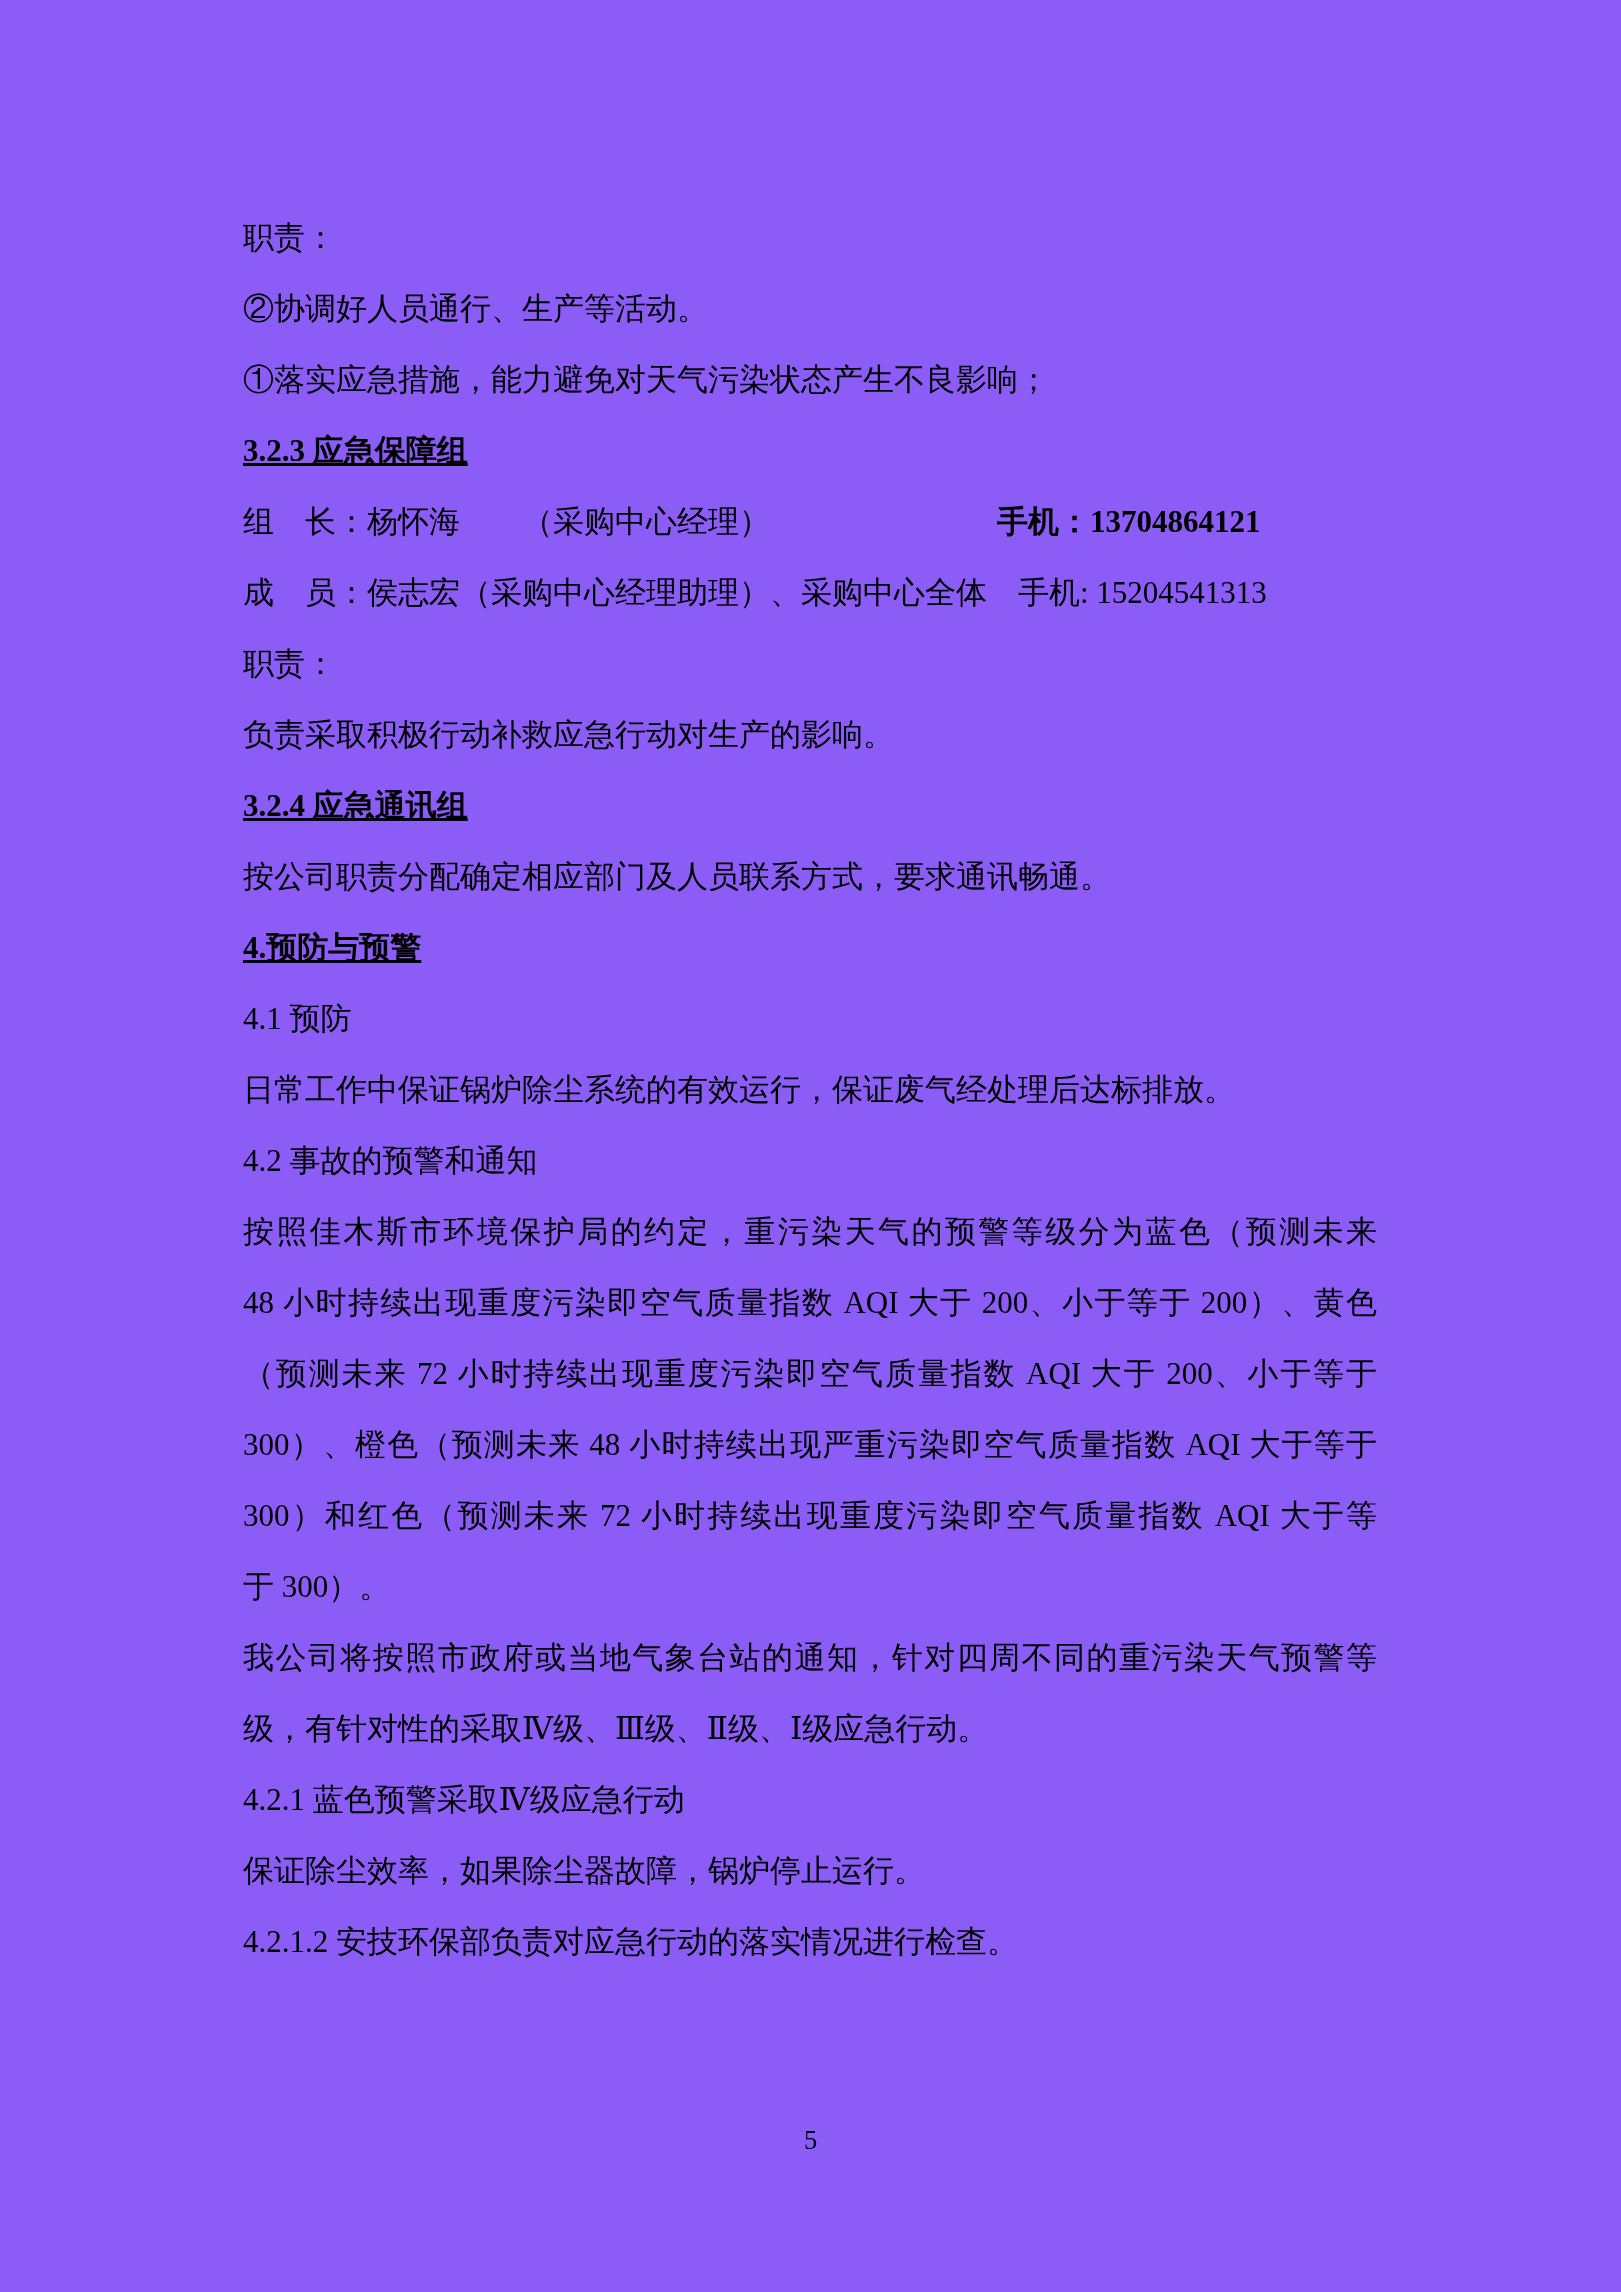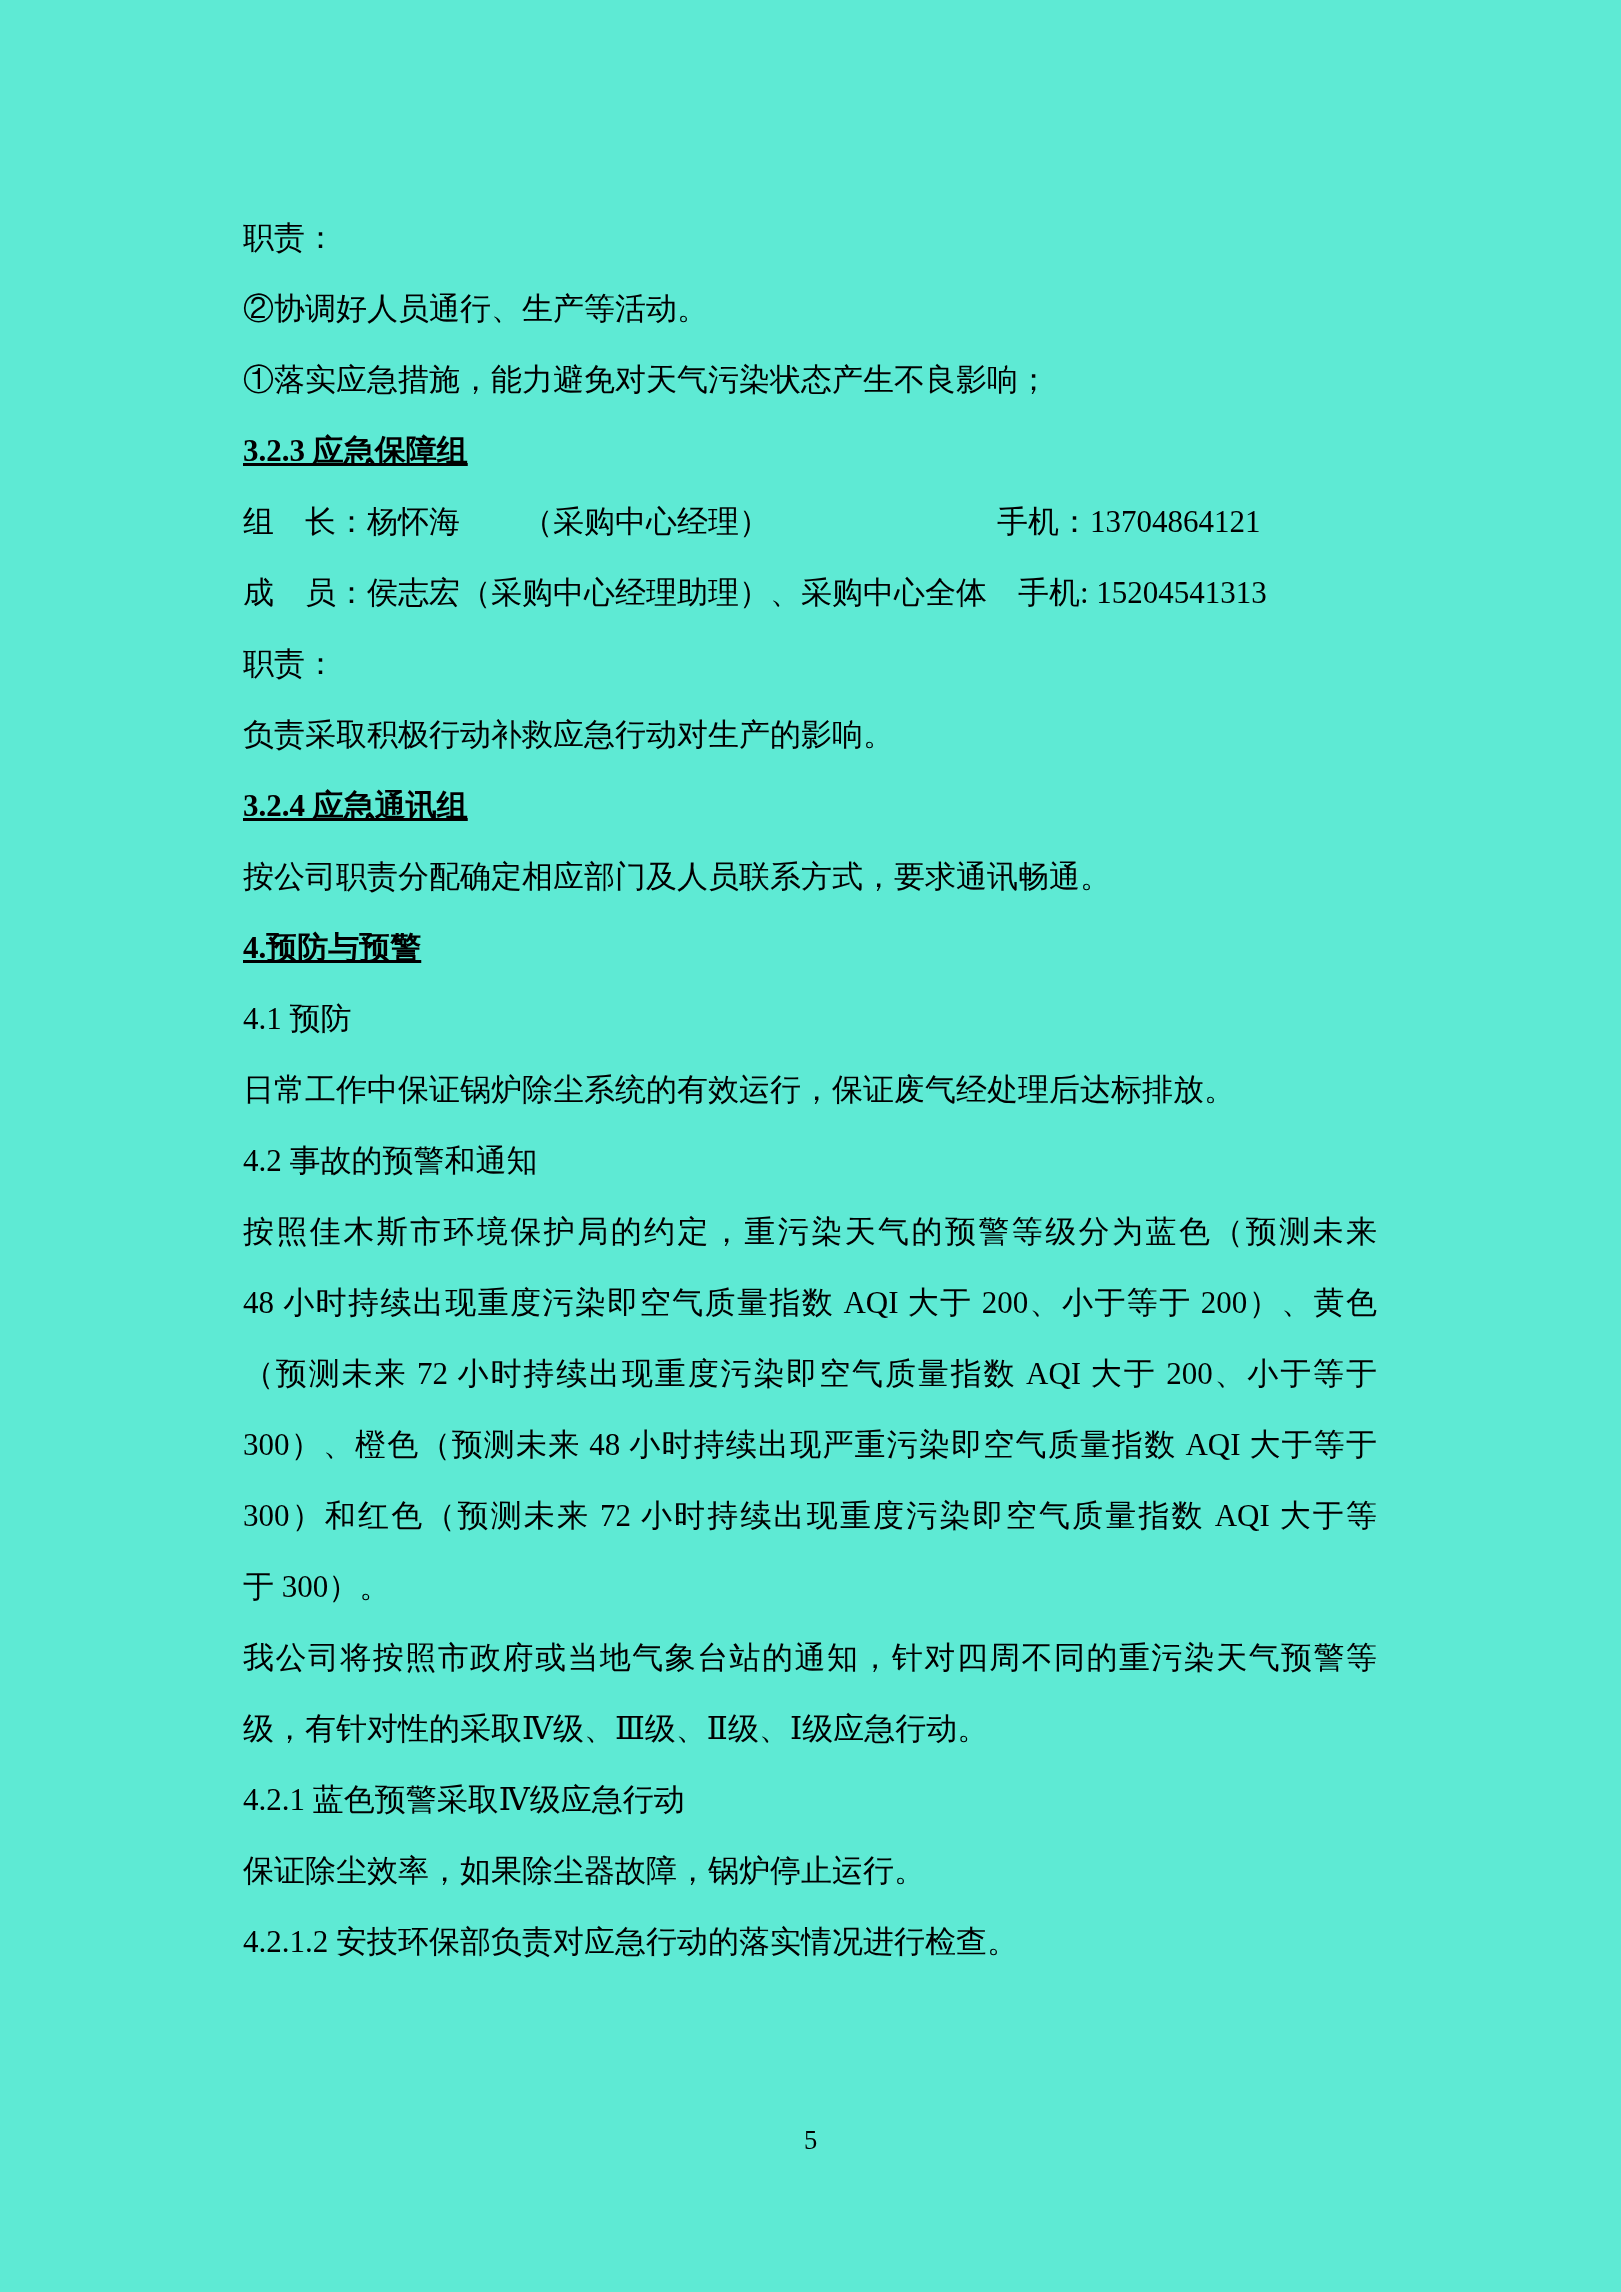--- a/index.html
+++ b/index.html
@@ -4,21 +4,21 @@
 <style>
   html, body {
     margin: 0;
     padding: 0;
     background: #ffffff;
   }
   .page {
     position: relative;
     width: 1621px;
     height: 2293px;
-    background: #5eead4;
+    background: #8b5cf6;
     color: #000000;
     font-family: "Liberation Serif", "DejaVu Serif", serif;
     overflow: hidden;
   }
   .content {
     position: absolute;
     left: 243px;
     top: 202px;
     width: 1134px;
   }
@@ -36,20 +36,21 @@
     text-align: justify;
     text-align-last: justify;
   }
   .line.split {
     position: relative;
   }
   .line.split .right-part {
     position: absolute;
     left: 754px;
     top: 0;
+    font-weight: bold;
   }
   .footer {
     position: absolute;
     top: 2119px;
     left: 0;
     width: 100%;
     text-align: center;
     font-size: 26.5px;
     line-height: 43px;
   }

